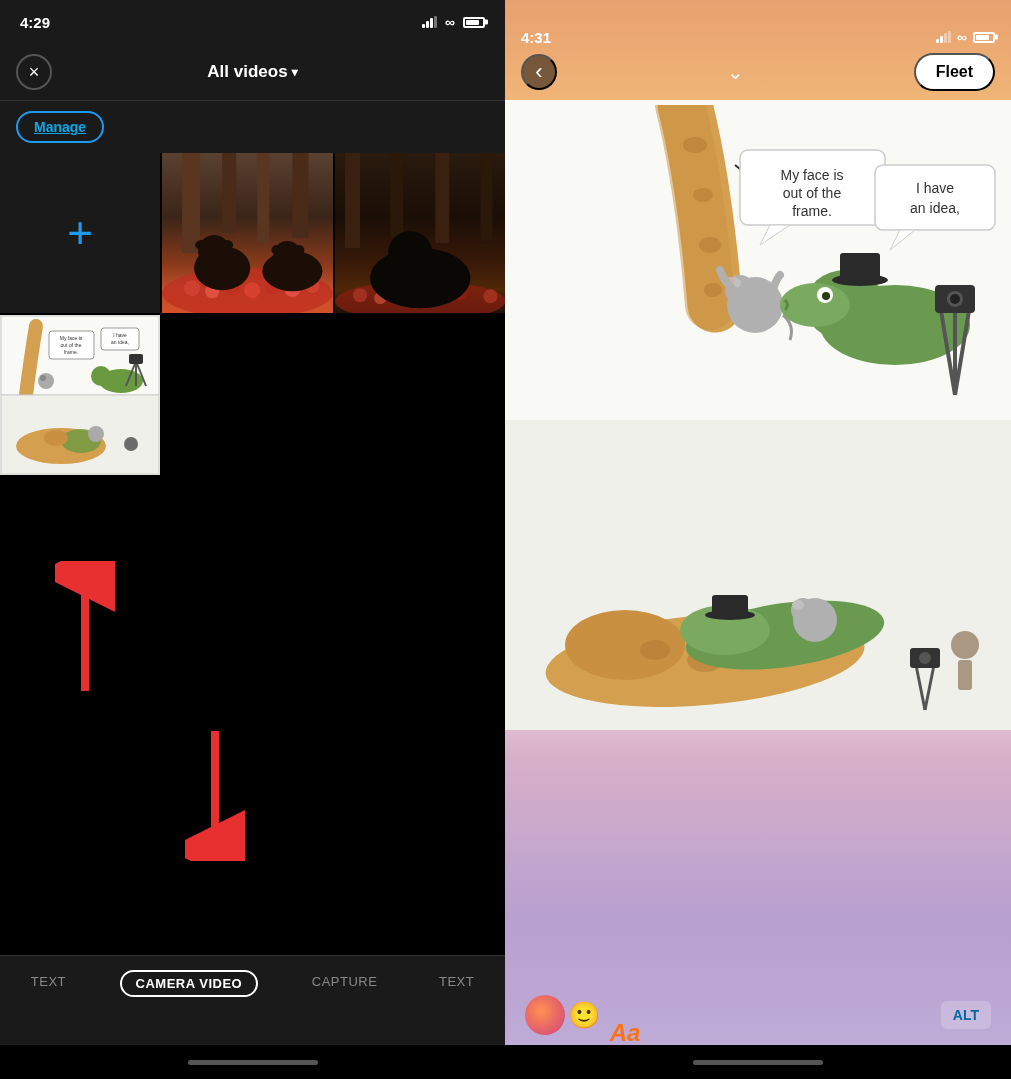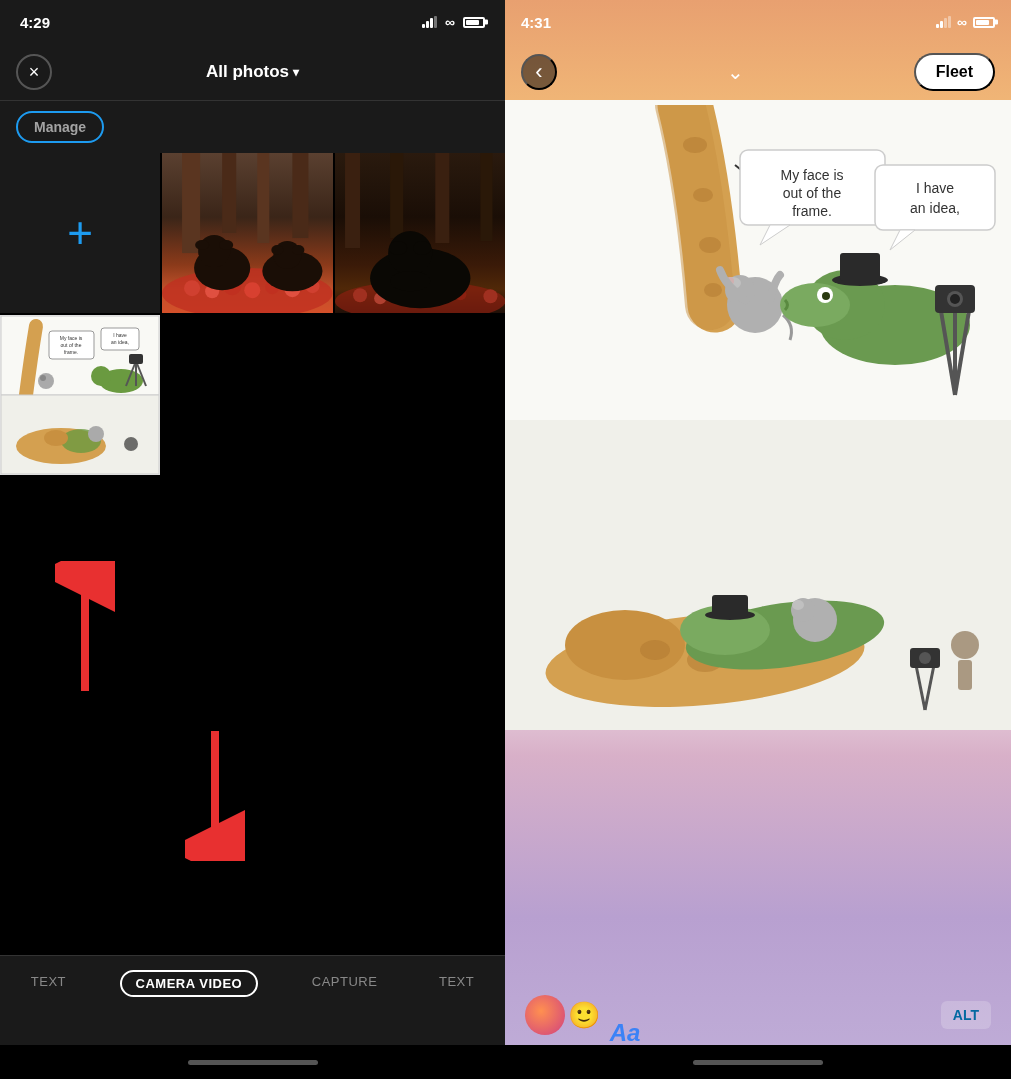--- a/index.html
+++ b/index.html
@@ -85,27 +85,28 @@
     .permission-text {
       color: #aaa;
       font-size: 13px;
       max-width: 280px;
       line-height: 1.4;
     }
 
     .manage-btn {
       background: transparent;
       border: 2px solid #1d9bf0;
-      color: #a3a3a3;
+      color: #0ea5e9;
       padding: 6px 16px;
       border-radius: 20px;
       font-size: 14px;
       font-weight: 600;
       cursor: pointer;
       white-space: nowrap;
+      text-decoration: underline;
     }
 
     .photo-grid {
       flex: 1;
       background: #000;
       position: relative;
       overflow: hidden;
     }
 
     
@@ -205,21 +206,21 @@
     .status-bar-right {
       height: 44px;
       background: transparent;
       display: flex;
       align-items: center;
       padding: 0 16px;
       color: #fff;
       font-size: 15px;
       font-weight: 600;
       position: absolute;
-      top: 0;
+      top: 15px;
       left: 0;
       right: 0;
       z-index: 10;
     }
 
     .status-right-icons {
       margin-left: auto;
       display: flex;
       align-items: center;
       gap: 6px;
@@ -348,21 +349,21 @@
       font-size: 26px;
       cursor: pointer;
     }
 
     .text-btn {
       width: 40px;
       height: 40px;
       display: flex;
       align-items: center;
       justify-content: center;
-      color: #3b82f6;
+      color: #f97316;
       font-size: 24px;
       font-weight: 700;
       font-style: italic;
       cursor: pointer;
       margin-top: 35px;
     }
 
     .alt-btn {
       background: rgba(255,255,255,0.2);
       color: #0369a1;
@@ -465,21 +466,21 @@
         <div class="battery-fill"></div>
       </div>
     </div>
   </div>
 
   <div class="header-left">
     <button class="close-btn">
       <span>×</span>
     </button>
     <div class="header-title">
-      <span>All photos</span>
+      <span>All videos</span>
       <span class="chevron">▾</span>
     </div>
   </div>
 
   <div class="permission-banner">
     <button class="manage-btn">Manage</button>
   </div>
 
   <div class="photo-grid">
 

